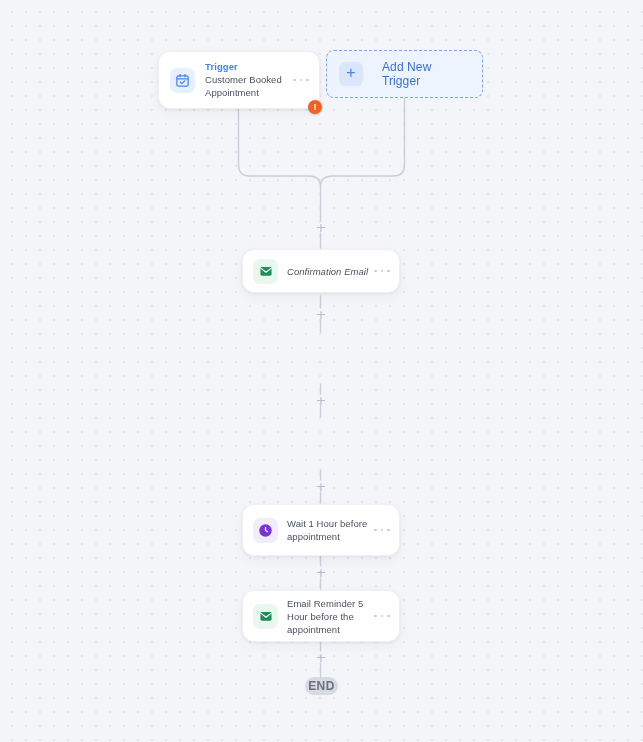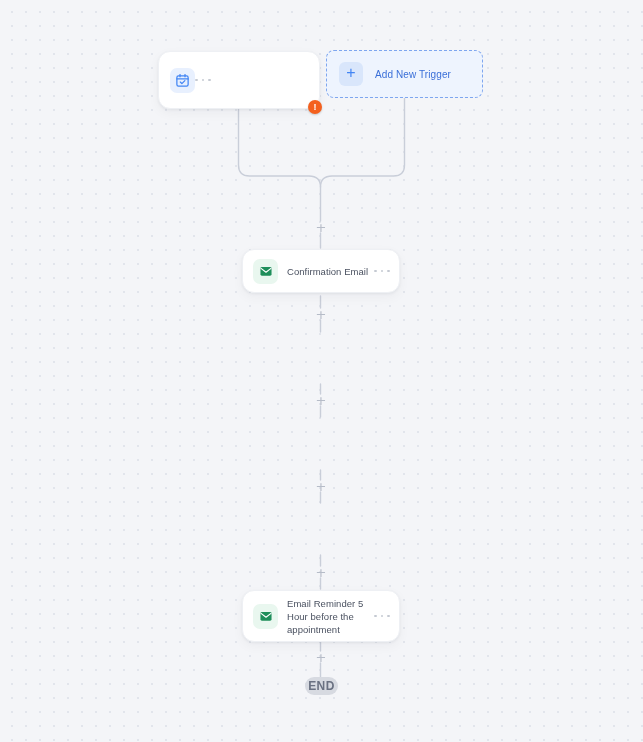--- a/index.html
+++ b/index.html
@@ -154,23 +154,23 @@
     background: #d9e6fb;
     color: #4285f4;
     font-size: 16px;
     line-height: 22px;
     text-align: center;
     flex: 0 0 auto;
     font-weight: normal;
   }
 
   #add-trigger-label {
-    margin-left: 12px;
+    margin-left: 19px;
     color: #3a6fd8;
-    font-size: 10px;
+    font-size: 12px;
     letter-spacing: 0.1px;
   }
 
   
   .step-card {
     left: 242px;
     width: 158px;
     padding: 0 9px 0 10px;
   }
   .step-card.h1 { height: 44px; }
@@ -247,20 +247,24 @@
   <div id="trigger-card" class="card">
     <span class="icon-box blue">
       <svg width="15" height="15" viewBox="0 0 24 24" fill="none" stroke="#4285f4" stroke-width="2" stroke-linecap="round" stroke-linejoin="round">
         <rect x="3" y="4.5" width="18" height="16.5" rx="2.5"></rect>
         <line x1="3" y1="9.5" x2="21" y2="9.5"></line>
         <line x1="8" y1="2.5" x2="8" y2="6"></line>
         <line x1="16" y1="2.5" x2="16" y2="6"></line>
         <polyline points="8.5,14.5 11,17 15.8,12.2"></polyline>
       </svg>
     </span>
+    <span class="trigger-text">
+      <span class="trigger-title" style="display: block;">Trigger</span>
+      <span class="trigger-sub" style="display: block;">Customer Booked Appointment</span>
+    </span>
     <span class="kebab">
       <i></i>
         <i></i>
         <i></i>
     </span>
   </div>
 
   <div id="trigger-warning">!</div>
 
   <div id="add-trigger-card">
@@ -268,30 +272,44 @@
     <span id="add-trigger-label" style="display: block;">Add New Trigger</span>
   </div>
 
   <div class="card step-card h1" style="top:249px;">
     <span class="icon-box green">
       <svg width="14" height="14" viewBox="0 0 24 24">
         <rect x="2.5" y="5" width="19" height="15" rx="2.5" fill="#1e8e5a"></rect>
         <path d="M3.5 7.5 L12 14 L20.5 7.5" fill="none" stroke="#ffffff" stroke-width="2" stroke-linecap="round" stroke-linejoin="round"></path>
       </svg>
     </span>
-    <span class="step-label" style="display: block;">Confirmation Email</span>
+    <span class="step-label" style="display: block; font-style: italic;">Confirmation Email</span>
     <span class="kebab">
       <i></i>
         <i></i>
         <i></i>
     </span>
   </div>
 
 
 
+  <div class="card step-card h2" style="top:504px;">
+    <span class="icon-box purple">
+      <svg width="15" height="15" viewBox="0 0 24 24">
+        <circle cx="12" cy="12" r="10" fill="#7b35d6"></circle>
+        <path d="M12 6.8 L12 12 L15.4 14" fill="none" stroke="#ffffff" stroke-width="1.9" stroke-linecap="round" stroke-linejoin="round"></path>
+      </svg>
+    </span>
+    <span class="step-label" style="display: block;">Wait 1 Hour before appointment</span>
+    <span class="kebab">
+      <i></i>
+        <i></i>
+        <i></i>
+    </span>
+  </div>
 
   <div class="card step-card h2" style="top:590px;">
     <span class="icon-box green">
       <svg width="14" height="14" viewBox="0 0 24 24">
         <rect x="2.5" y="5" width="19" height="15" rx="2.5" fill="#1e8e5a"></rect>
         <path d="M3.5 7.5 L12 14 L20.5 7.5" fill="none" stroke="#ffffff" stroke-width="2" stroke-linecap="round" stroke-linejoin="round"></path>
       </svg>
     </span>
     <span class="step-label" style="display: block;">Email Reminder 5 Hour before the appointment</span>
     <span class="kebab">

